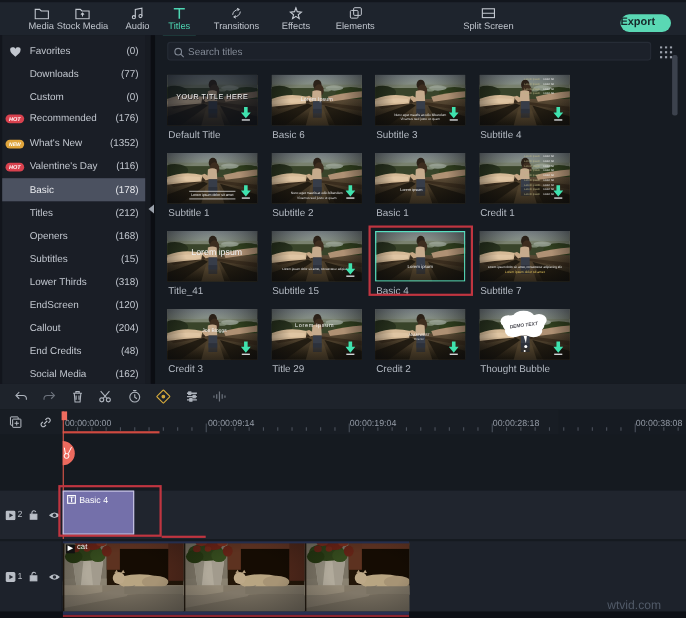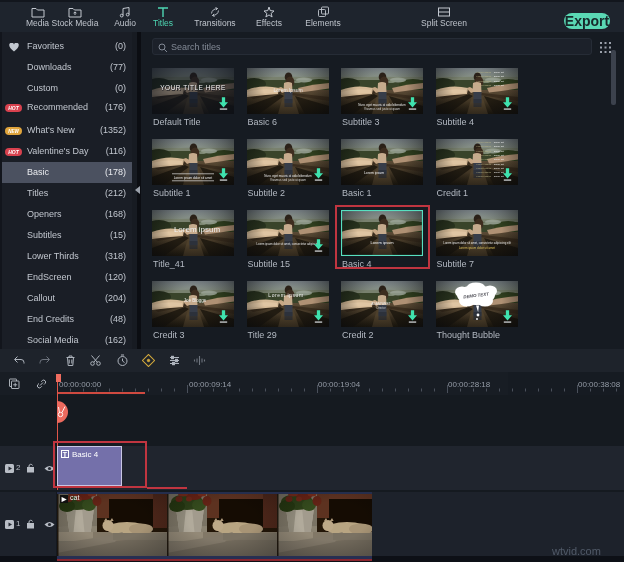--- a/index.html
+++ b/index.html
@@ -3,21 +3,21 @@
 *{margin:0;padding:0;box-sizing:border-box}
 html,body{width:624px;height:562px;overflow:hidden;background:#161b22;font-family:"Liberation Sans",sans-serif}
 #app{position:relative;width:624px;height:562px;background:transparent;transform:translateZ(0)}
 
 #topbar{position:absolute;left:0;top:0;width:624px;height:32px;background:#1e242d;border-top:2px solid #12161d}
 .tab{position:absolute;top:0;height:32px;text-align:center;color:#bfc4cc;font-size:8.5px;white-space:nowrap}
 .tab svg{display:block;margin:4px auto 1px auto}
 .tab .lb{display:block;line-height:9px}
 .tab.on{color:#4ed6b3}
 .tab.on .ul{position:absolute;left:50%;bottom:0;width:30px;margin-left:-15px;height:2px;background:#4ed6b3}
-#export{position:absolute;left:564px;top:11px;width:46px;height:16px;background:#5ad8b4;border-radius:8px;color:#17282a;font-size:14px;font-weight:bold;text-align:center;line-height:16px}
+#export{position:absolute;left:564px;top:11px;width:46px;height:16px;background:#5ad8b4;border-radius:8px;color:#17282a;font-size:10px;font-weight:bold;line-height:16px}
 
 #sidebar{position:absolute;left:0;top:32px;width:141px;height:317px;background:#1a1e26}
 #sidebar .strip{position:absolute;left:0;top:0;width:2px;height:317px;background:#12151c}
 #sidebar .div{position:absolute;right:0;top:0;width:4px;height:317px;background:#0b0d12}
 .srow{position:absolute;left:2px;width:130px;height:21px;color:#c2c7cf;font-size:9px;line-height:21px}
 .srow.sel{background:#4b5160;color:#e8eaee}
 .srow .nm{position:absolute;left:25px;top:0}
 .srow .ct{position:absolute;right:6px;top:0}
 .badge{position:absolute;left:3px;top:6.5px;width:17px;height:8px;border-radius:4px;text-align:center}
 .badge svg{display:block}

